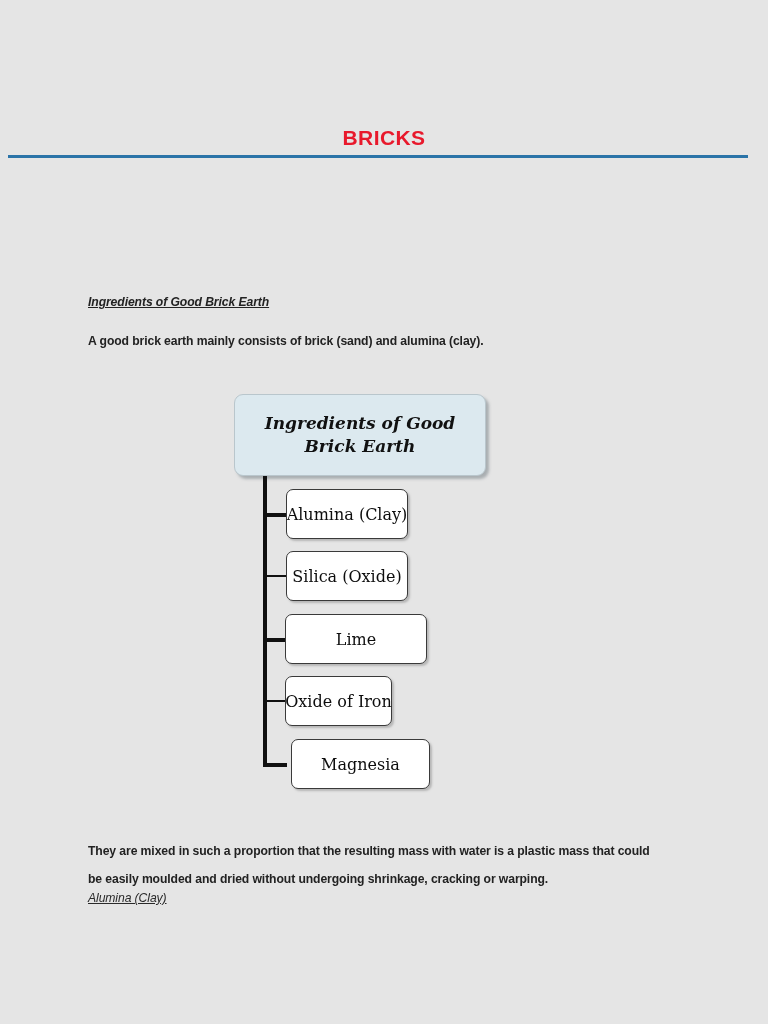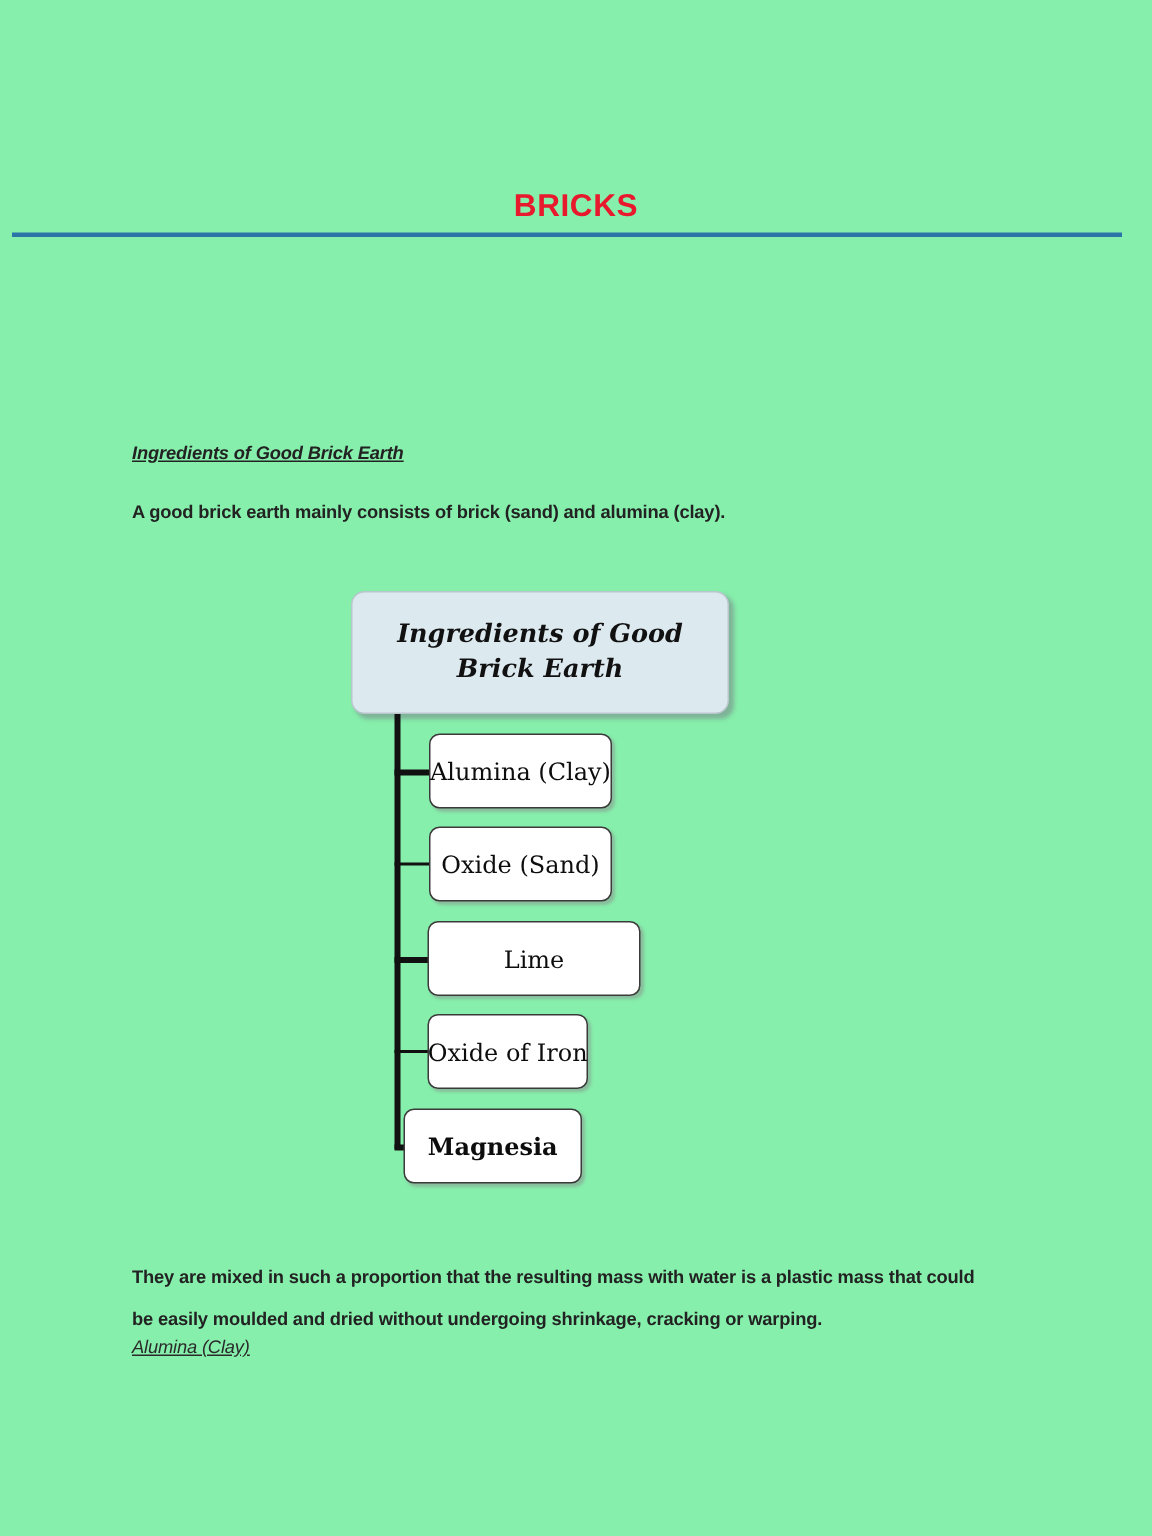--- a/index.html
+++ b/index.html
@@ -12,21 +12,21 @@
     height: 1024px;
     position: relative;
     font-family: "Liberation Sans", sans-serif;
     color: #1a1a1a;
     overflow: hidden;
   }
 
   .page {
     position: absolute;
     inset: 0;
-    background: #86efac;
+    background: #e5e5e5;
   }
 
   
   .doc-title {
     position: absolute;
     left: 0;
     top: 126px;
     width: 768px;
     text-align: center;
     font-size: 21px;
@@ -142,21 +142,21 @@
     color: #0d0d0d;
     text-align: center;
     white-space: nowrap;
   }
 
   
   #node-alumina   { left: 286px; top: 489px; width: 122px; height: 50px; }
   #node-silica    { left: 286px; top: 551px; width: 122px; height: 50px; }
   #node-lime      { left: 285px; top: 614px; width: 142px; height: 50px; }
   #node-oxide     { left: 285px; top: 676px; width: 107px; height: 50px; }
-  #node-magnesia  { left: 269px; top: 739px; width: 119px; height: 50px; font-weight: bold; }
+  #node-magnesia  { left: 291px; top: 739px; width: 139px; height: 50px; }
 
   .trunk {
     position: absolute;
     left: 263px;
     top: 476px;
     width: 4px;
     height: 290px;
     background: #111111;
   }
   .connector {
@@ -198,21 +198,21 @@
     <div class="connector" id="conn-silica"></div>
     <div class="connector" id="conn-lime"></div>
     <div class="connector" id="conn-oxide"></div>
     <div class="connector" id="conn-magnesia"></div>
 
     <div class="child-node" id="node-alumina">
       <span class="child-node-label">Alumina (Clay)</span>
     </div>
 
     <div class="child-node" id="node-silica">
-      <span class="child-node-label">Oxide (Sand)</span>
+      <span class="child-node-label">Silica (Oxide)</span>
     </div>
 
     <div class="child-node" id="node-lime">
       <span class="child-node-label">Lime</span>
     </div>
 
     <div class="child-node" id="node-oxide">
       <span class="child-node-label">Oxide of Iron</span>
     </div>
 

